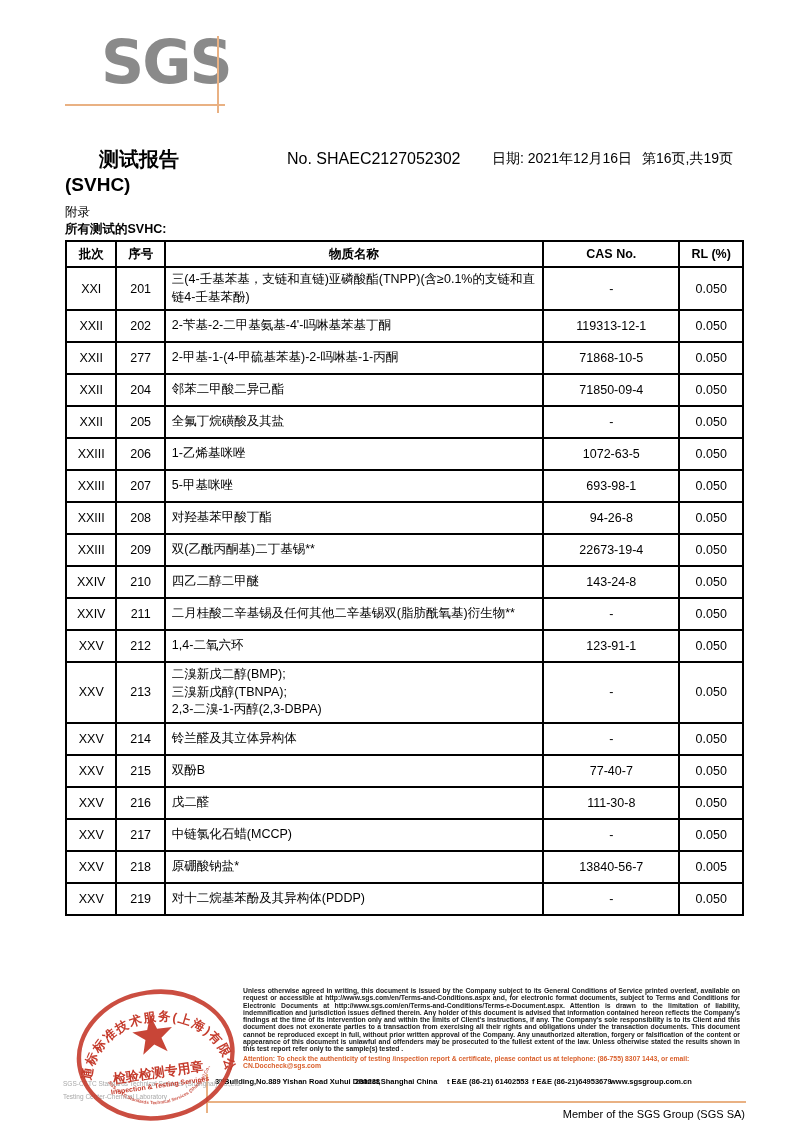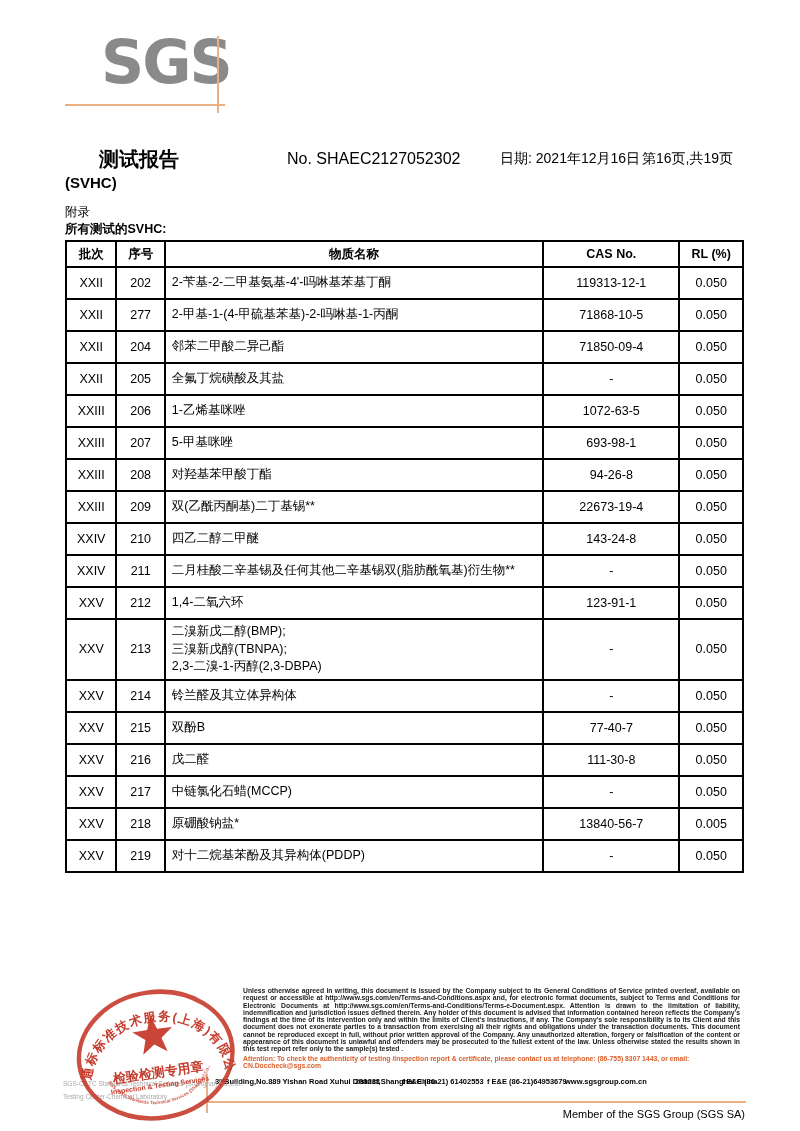--- a/index.html
+++ b/index.html
@@ -14,23 +14,23 @@
     position:absolute;left:36px;top:-4px;
     font-family:"DejaVu Sans","Liberation Sans",sans-serif;
     font-weight:bold;font-size:60px;line-height:1;color:#8a8a8a;letter-spacing:-2px;
   }
   .logo-hline{position:absolute;left:0;top:68px;width:160px;height:2px;background:#e9b183;}
   .logo-vline{position:absolute;left:152px;top:0;width:2px;height:77px;background:#e9b183;}
 
   .title-row{position:absolute;left:65px;top:146px;width:690px;height:24px;}
   .report-title{position:absolute;left:0;top:0;font-size:20px;font-weight:bold;margin-left:34px;}
   .report-no{position:absolute;left:222px;top:4px;font-size:16px;}
-  .report-date{position:absolute;left:427px;top:4px;font-size:14px;margin-left:8px;}
+  .report-date{position:absolute;left:427px;top:4px;font-size:14px;}
   .report-page{position:absolute;left:577px;top:4px;font-size:14px;}
-  .report-subtitle{position:absolute;left:65px;top:174px;font-size:15px;font-weight:bold;}
+  .report-subtitle{position:absolute;left:65px;top:174px;font-size:19px;font-weight:bold;}
   .appendix{position:absolute;left:65px;top:204px;font-size:12.5px;font-weight:normal;}
   .section-label{position:absolute;left:65px;top:221px;font-size:12.5px;font-weight:bold;}
 
   
   table.svhc{
     position:absolute;left:65px;top:240px;width:679px;
     border-collapse:collapse;table-layout:fixed;
   }
   table.svhc th,table.svhc td{
     border:2px solid #000;font-size:12.5px;vertical-align:middle;
@@ -51,22 +51,22 @@
     position:absolute;left:243px;top:2px;width:497px;
     font-size:6.8px;line-height:7.3px;font-weight:600;color:#1c1c1c;text-align:justify;
   }
   .attention{
     margin-top:2px;color:#d95f2b;font-weight:bold;font-size:6.8px;line-height:7.6px;text-align:left;
   }
   .addr{position:absolute;left:215px;width:540px;display:flex;font-size:7.5px;font-weight:600;white-space:nowrap;}
   .addr-row1{top:92px;}
   .addr-row2{top:104px;}
   .addr .a1{width:140px;}
-  .addr .a2{width:47px;}
-  .addr .a3{width:85px;}
+  .addr .a2{width:60px;}
+  .addr .a3{width:85px;padding-left:32px;}
   .addr .a4{width:78px;}
   .addr .a5{width:auto;}
   .foot-vline{position:absolute;left:206px;top:89px;width:2px;height:39px;background:#e9b183;}
   .foot-hline{position:absolute;left:206px;top:116px;width:540px;height:2px;background:#e9b183;}
   .member-line{position:absolute;right:55px;top:123px;font-size:11px;}
 </style>
 </head>
 <body>
 
 <div class="logo-block">
@@ -97,20 +97,27 @@
     <tr>
       <th>批次</th>
       <th>序号</th>
       <th>物质名称</th>
       <th>CAS No.</th>
       <th>RL (%)</th>
     </tr>
   </thead>
   <tbody>
       <tr>
+        <td class="col-batch">XXI</td>
+        <td class="col-no">201</td>
+        <td class="col-name">三(4-壬基苯基，支链和直链)亚磷酸酯(TNPP)(含≥0.1%的支链和直链4-壬基苯酚)</td>
+        <td class="col-cas">-</td>
+        <td class="col-rl">0.050</td>
+      </tr>
+      <tr>
         <td class="col-batch">XXII</td>
         <td class="col-no">202</td>
         <td class="col-name">2-苄基-2-二甲基氨基-4'-吗啉基苯基丁酮</td>
         <td class="col-cas">119313-12-1</td>
         <td class="col-rl">0.050</td>
       </tr>
       <tr>
         <td class="col-batch">XXII</td>
         <td class="col-no">277</td>
         <td class="col-name">2-甲基-1-(4-甲硫基苯基)-2-吗啉基-1-丙酮</td>

